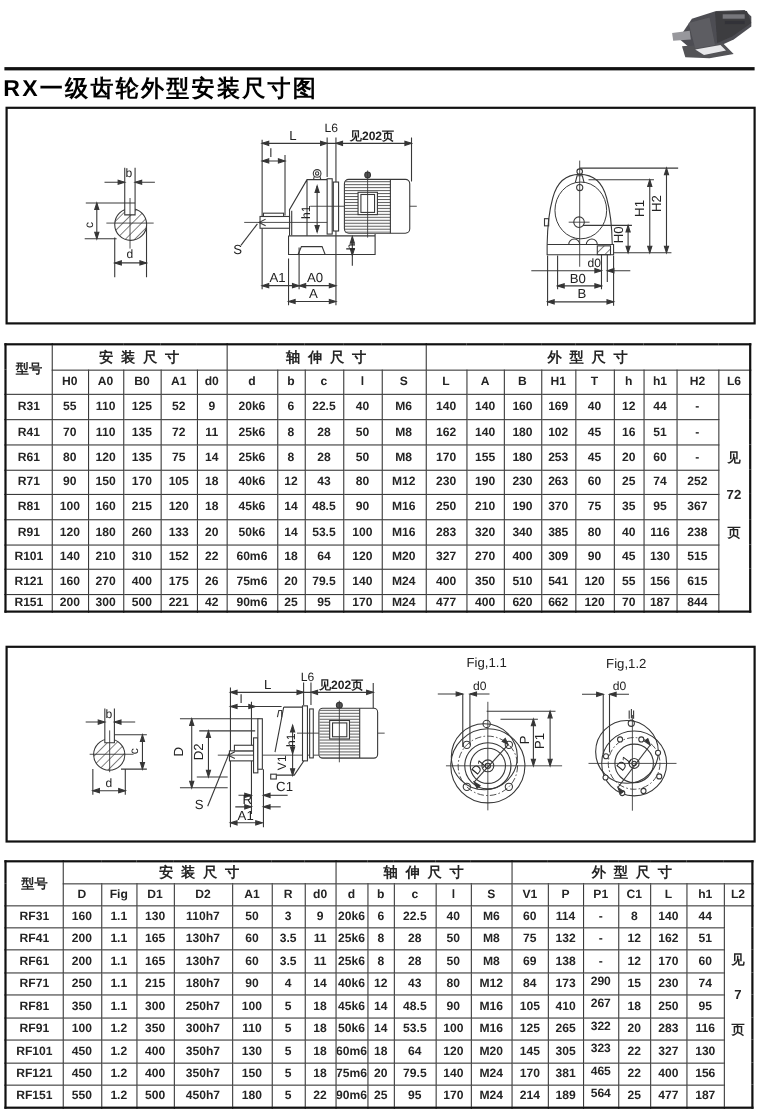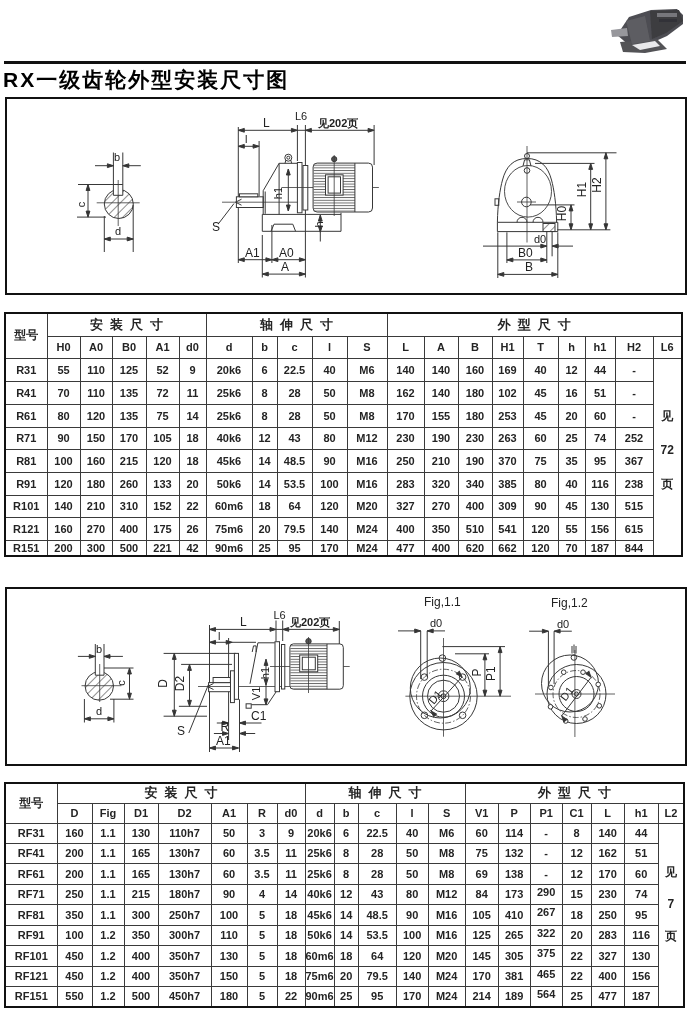--- a/index.html
+++ b/index.html
@@ -806,21 +806,21 @@
         <td>130</td>
         <td>5</td>
         <td>18</td>
         <td>60m6</td>
         <td>18</td>
         <td>64</td>
         <td>120</td>
         <td>M20</td>
         <td>145</td>
         <td>305</td>
-        <td class="sup">375</td>
+        <td class="sup">323</td>
         <td>22</td>
         <td>327</td>
         <td>130</td>
       </tr>
 <tr style="height:20px">
         <td>RF121</td>
         <td>450</td>
         <td>1.2</td>
         <td>400</td>
         <td>350h7</td>

